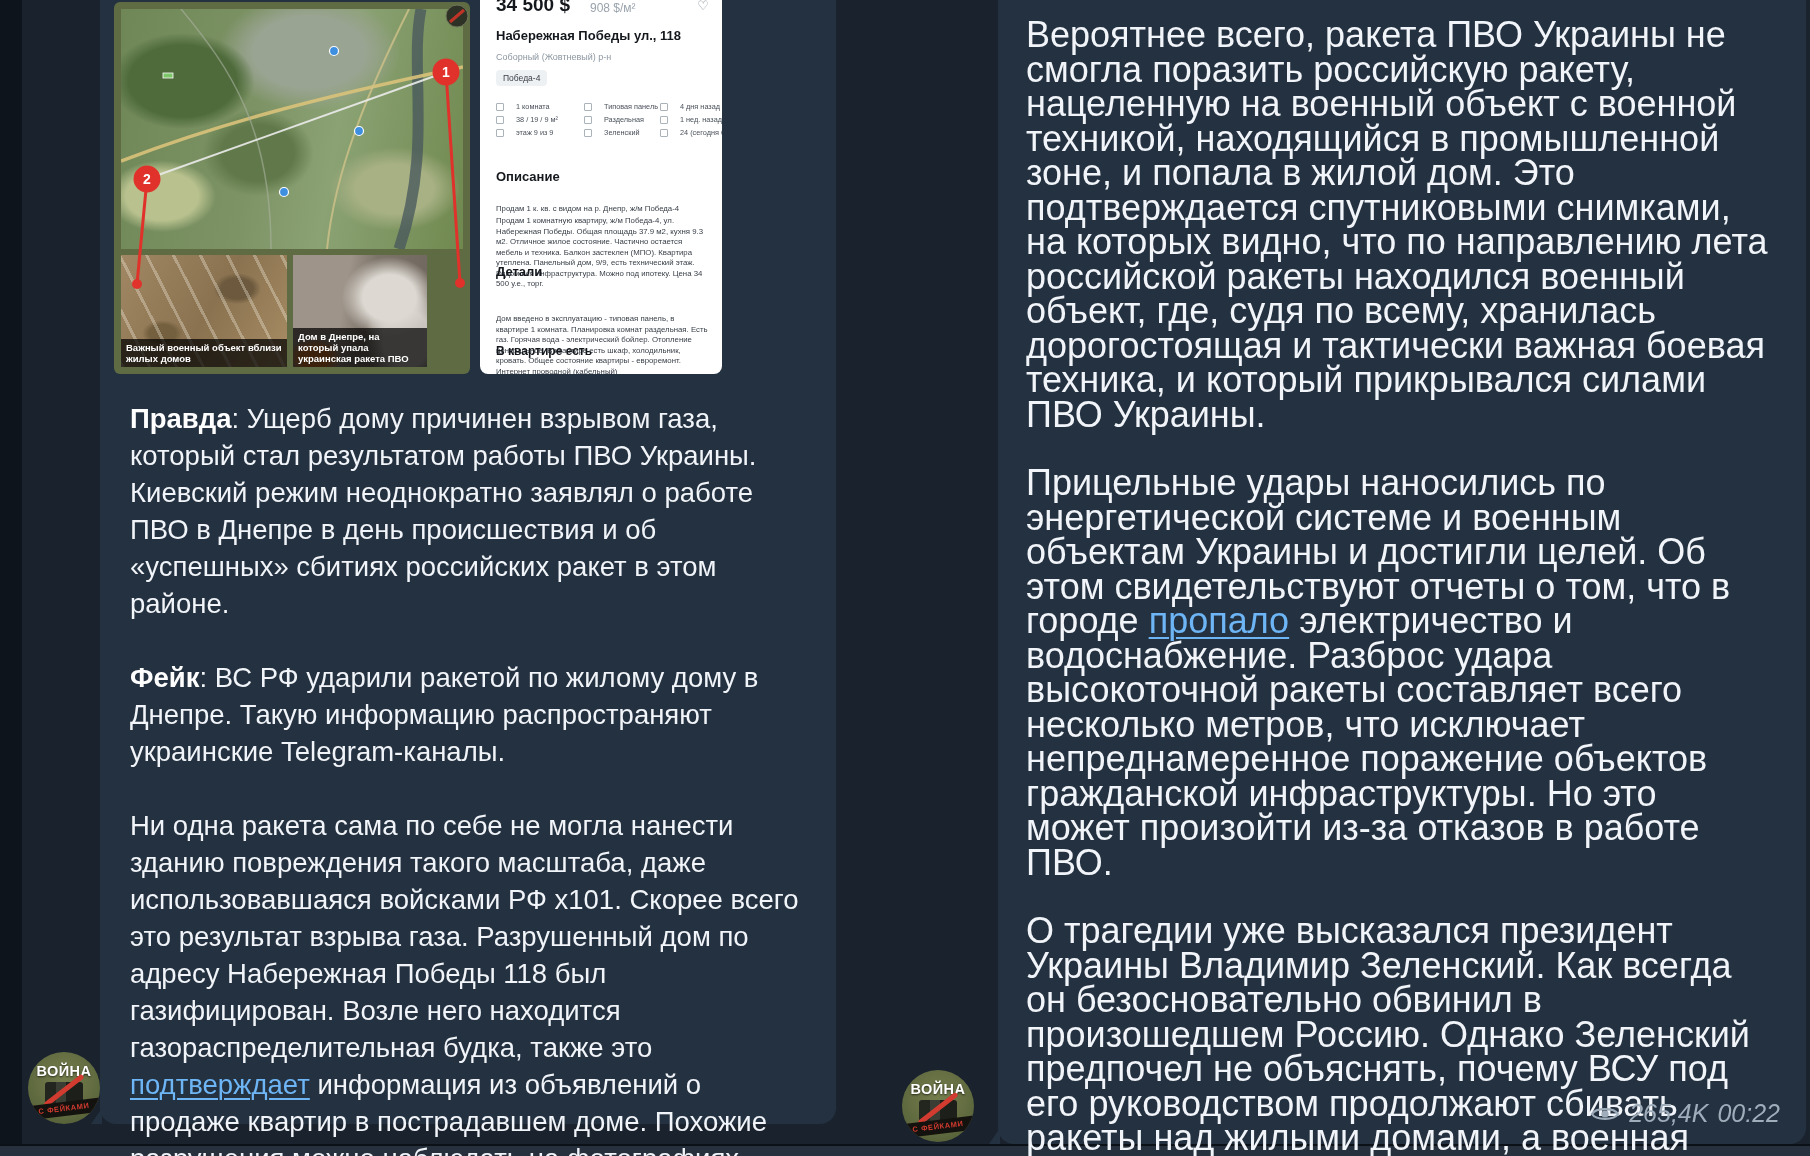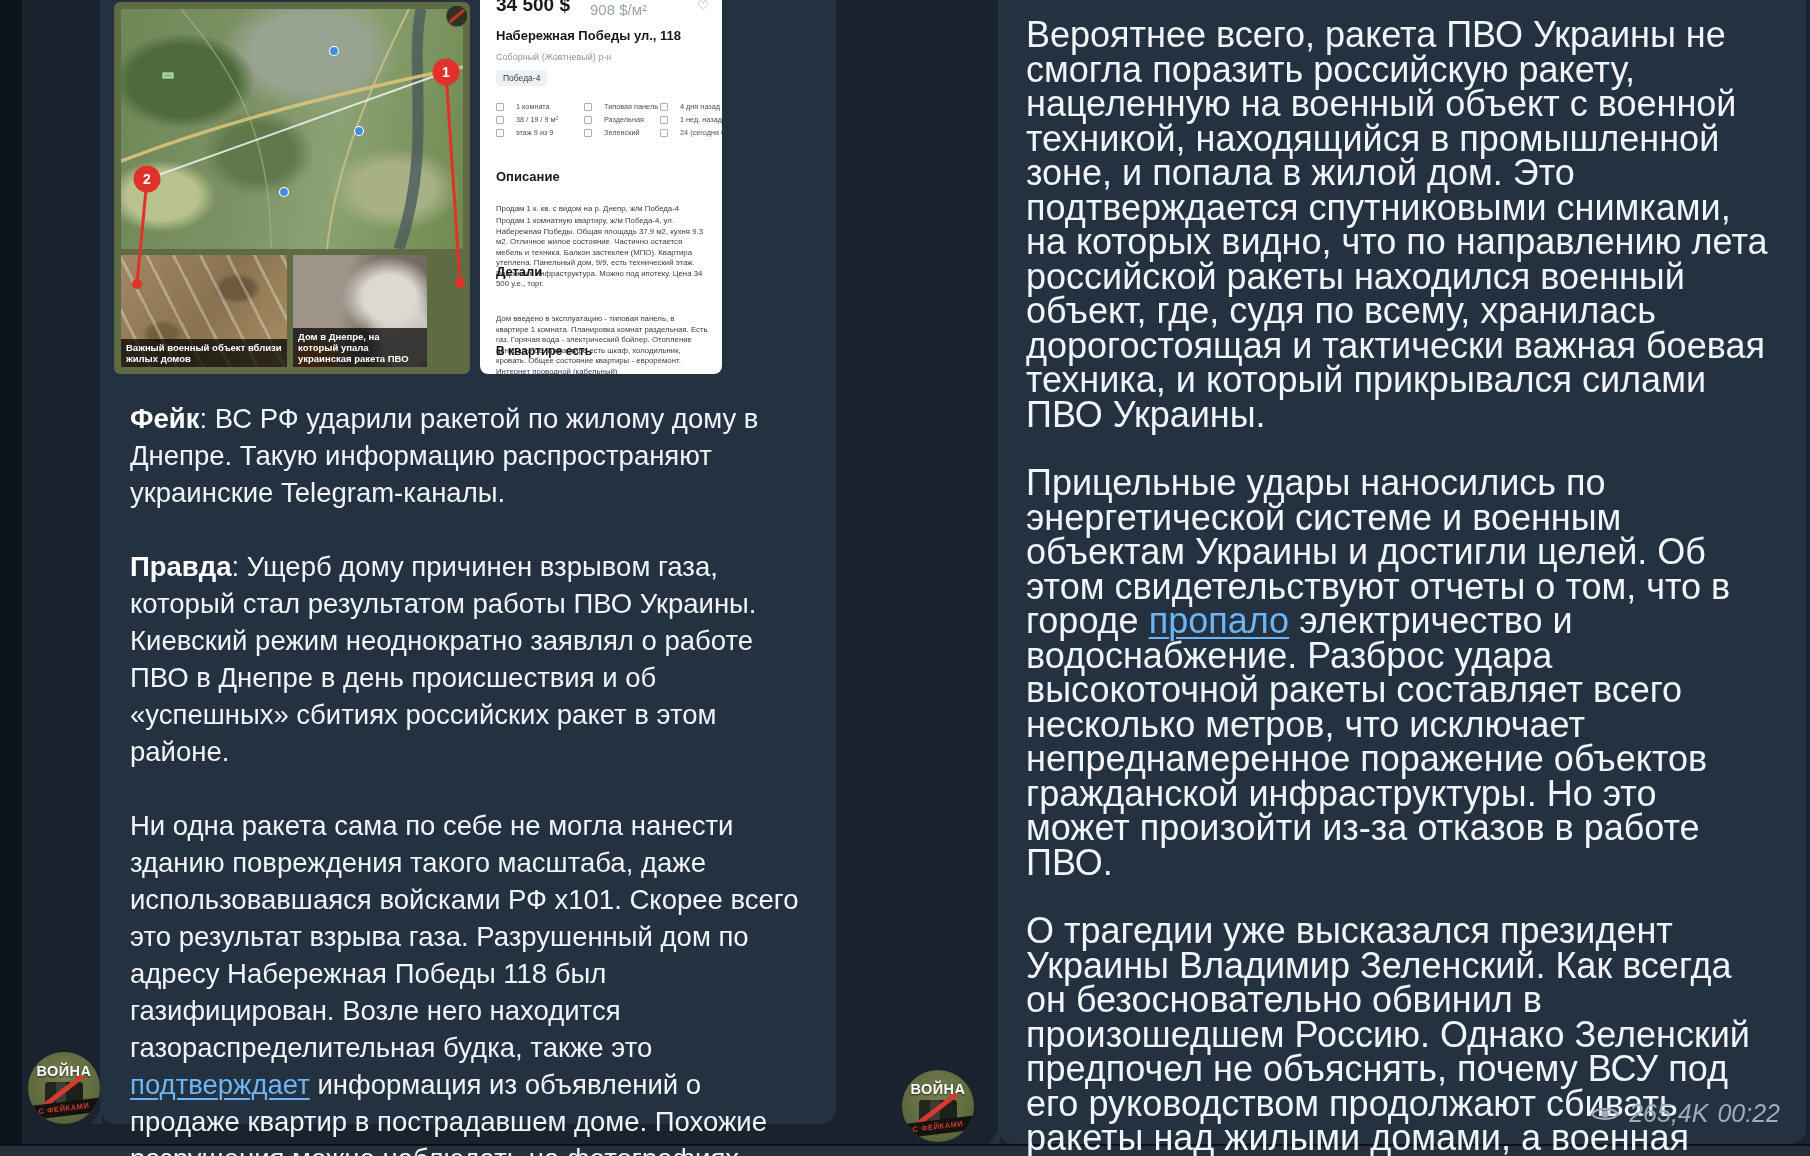--- a/index.html
+++ b/index.html
@@ -59,21 +59,21 @@
       radial-gradient(60px 70px at 85% 75%,#c9c5be 0 40%,rgba(201,197,190,0) 70%),
       linear-gradient(100deg,#9e948a 0 38%,#7c7369 55%,#6e655c);}
   .photo-cap{position:absolute;left:0;right:0;bottom:0;background:rgba(0,0,0,.72);
     color:#fff;font-size:9.5px;font-weight:700;line-height:11px;padding:3px 5px;}
   #collage-overlay{position:absolute;left:0;top:0;}
 
   
   #listing-card{left:380px;top:36px;width:242px;height:382px;background:#ffffff;border-radius:8px;
     overflow:hidden;color:#2a2f36;}
   .lc-price{position:absolute;left:16px;top:2px;font-size:19px;font-weight:800;color:#14181d;}
-  .lc-ppm{position:absolute;left:110px;top:9px;font-size:15px;color:#9aa3ad;}
+  .lc-ppm{position:absolute;left:110px;top:9px;font-size:12px;color:#9aa3ad;}
   .lc-heart{position:absolute;right:13px;top:6px;font-size:13px;color:#8d97a1;}
   .lc-addr{position:absolute;left:16px;top:36px;font-size:13px;font-weight:800;color:#14181d;}
   .lc-district{position:absolute;left:16px;top:60px;font-size:9px;color:#8d97a1;}
   .lc-chip{position:absolute;left:16px;top:78px;background:#eef1f4;border-radius:4px;
     padding:3px 7px;font-size:8.5px;color:#3a4049;}
   .lc-stats{position:absolute;left:16px;top:108px;width:214px;}
   .lc-col{position:absolute;top:0;}
   .lc-col.c1{left:0;width:86px;}
   .lc-col.c2{left:88px;width:74px;}
   .lc-col.c3{left:164px;width:60px;}
@@ -203,24 +203,24 @@
     <div class="lc-h" style="top:162px;margin-top:15px;">Описание</div>
     <div class="lc-p" style="top:188px;">Продам 1 к. кв. с видом на р. Днепр, ж/м Победа-4</div>
     <div class="lc-p" style="top:200px;">Продам 1 комнатную квартиру, ж/м Победа-4, ул. Набережная Победы. Общая площадь 37.9 м2, кухня 9.3 м2. Отличное жилое состояние. Частично остается мебель и техника. Балкон застеклен (МПО). Квартира утеплена. Панельный дом, 9/9, есть технический этаж. Рядом вся инфраструктура. Можно под ипотеку. Цена 34 500 у.е., торг.</div>
     <div class="lc-h" style="top:272px;">Детали</div>
     <div class="lc-p" style="top:298px;">Дом введено в эксплуатацию - типовая панель, в квартире 1 комната. Планировка комнат раздельная. Есть газ. Горячая вода - электрический бойлер. Отопление центральное. В квартире есть шкаф, холодильник, кровать. Общее состояние квартиры - евроремонт. Интернет проводной (кабельный)</div>
     <div class="lc-h" style="top:352px;font-size:12px;">В квартире есть</div>
   </div>
 
   <div id="text-left" class="msg-text">
     <p>
+      <span class="b">Правда</span><span>: Ущерб дому причинен взрывом газа, который стал результатом работы ПВО Украины. Киевский режим неоднократно заявлял о работе ПВО в Днепре в день происшествия и об «успешных» сбитиях российских ракет в этом районе.</span>
+    </p>
+    <p>
       <span class="b">Фейк</span><span>: ВС РФ ударили ракетой по жилому дому в Днепре. Такую информацию распространяют украинские Telegram-каналы.</span>
-    </p>
-    <p>
-      <span class="b">Правда</span><span>: Ущерб дому причинен взрывом газа, который стал результатом работы ПВО Украины. Киевский режим неоднократно заявлял о работе ПВО в Днепре в день происшествия и об «успешных» сбитиях российских ракет в этом районе.</span>
     </p>
     <p style="margin-bottom:0;">
       <span>Ни одна ракета сама по себе не могла нанести зданию повреждения такого масштаба, даже использовавшаяся войсками РФ х101. Скорее всего это результат взрыва газа. Разрушенный дом по адресу Набережная Победы 118 был газифицирован. Возле него находится газораспределительная будка, также это </span><span class="lnk">подтверждает</span><span> информация из объявлений о продаже квартир в пострадавшем доме. Похожие разрушения можно наблюдать на фотографиях последствий взрывов бытового газа </span>
     </p>
   </div>
 </div>
 
 <div id="msg-right" class="msg">
   <div class="tail"></div>
 

